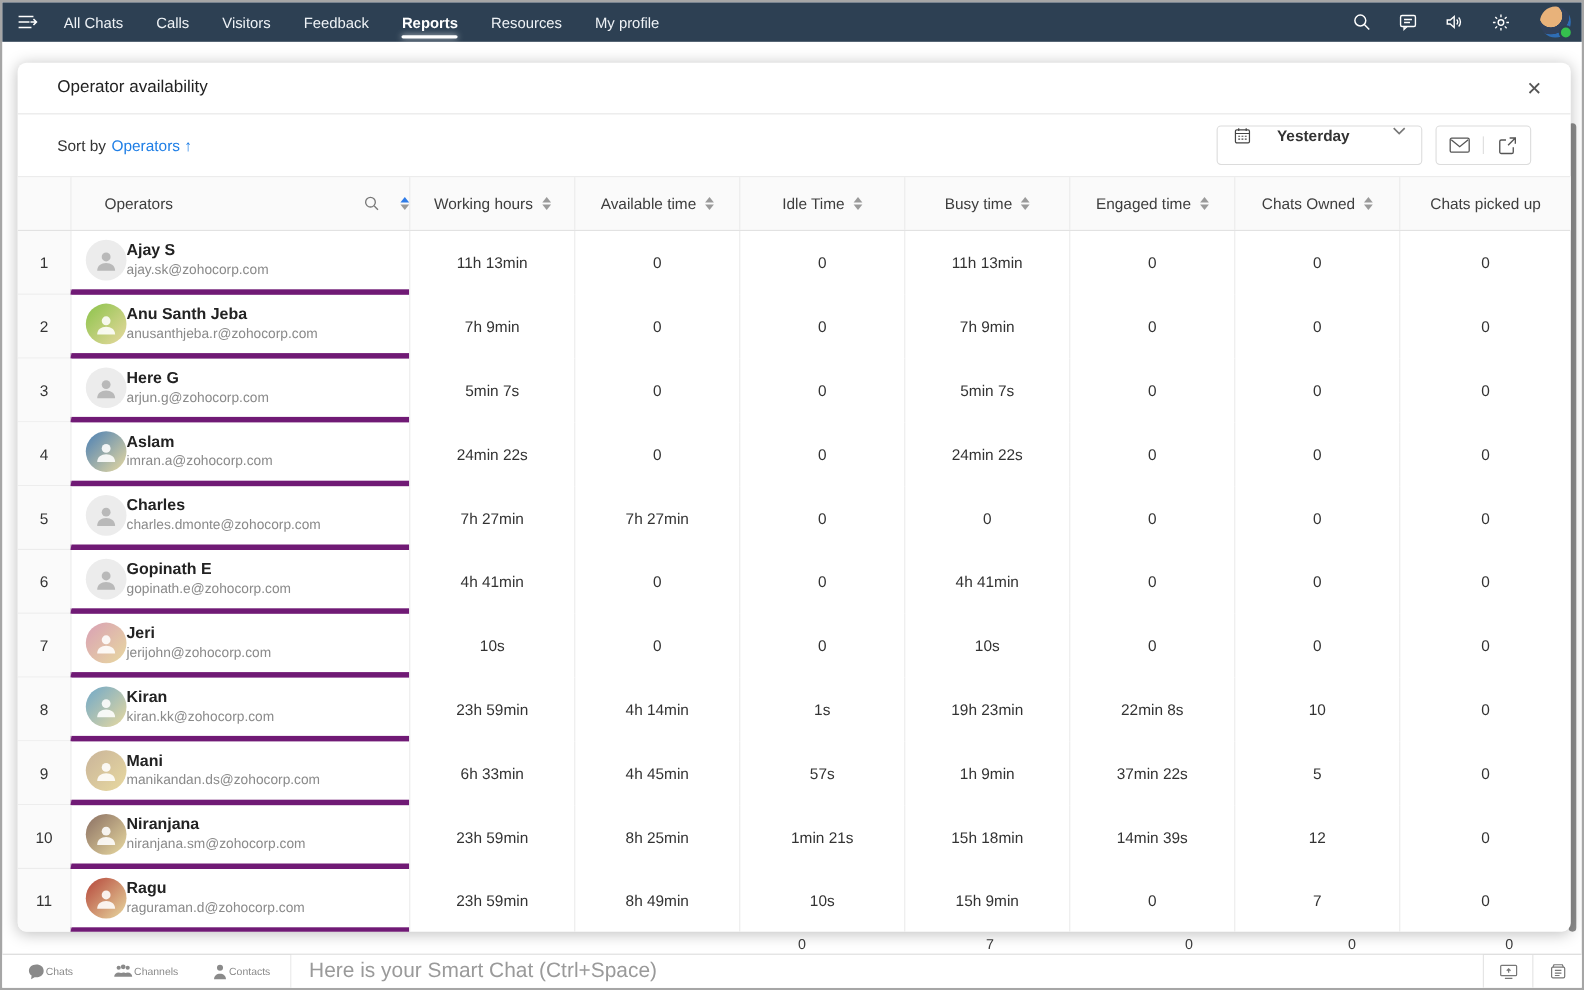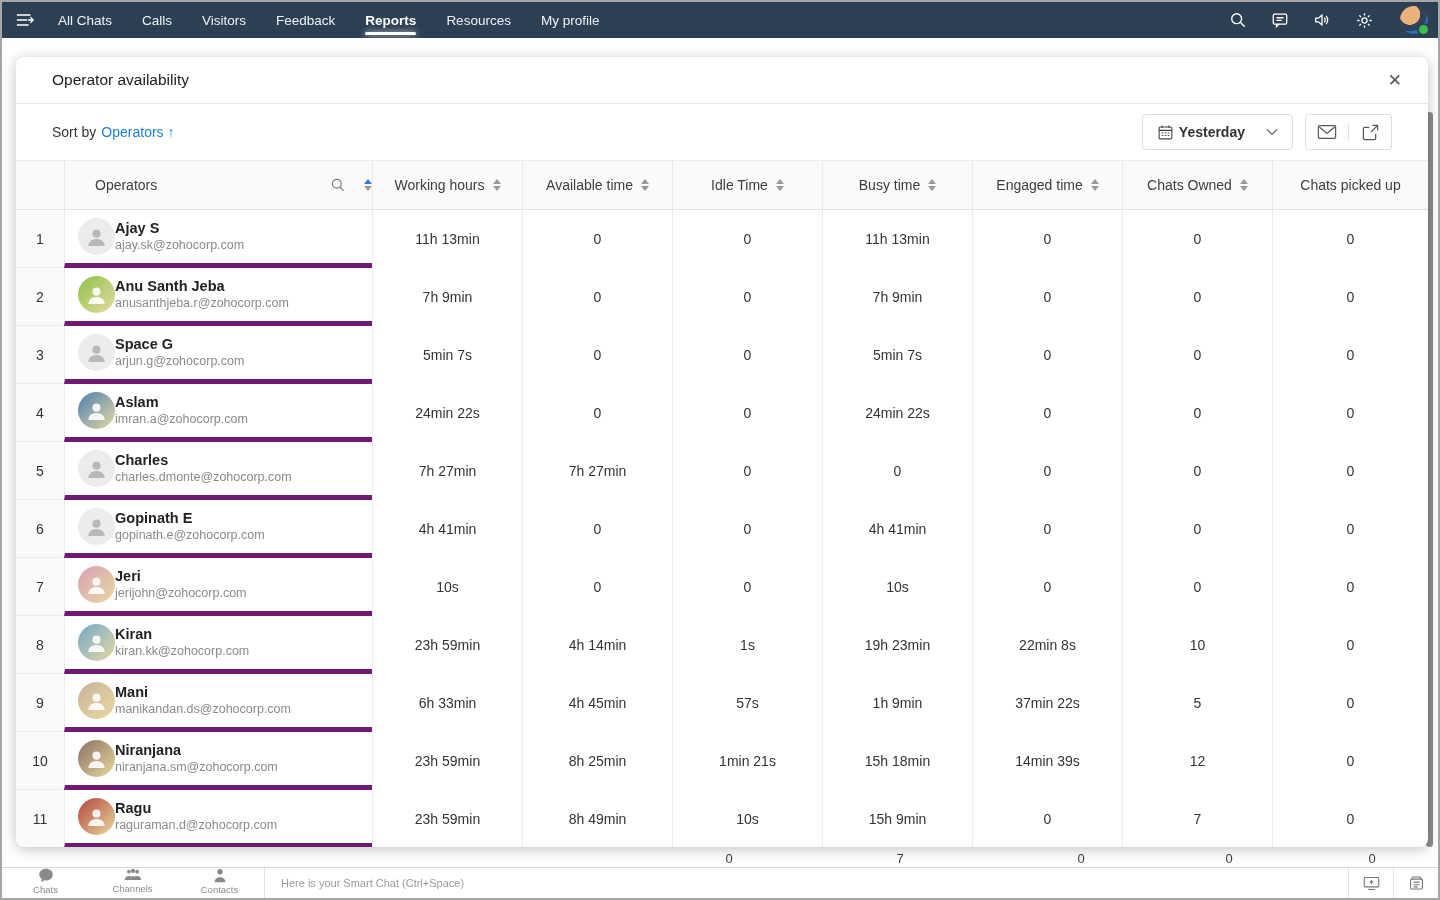--- a/index.html
+++ b/index.html
@@ -28,21 +28,21 @@
   .modal{position:absolute;left:14px;top:55px;width:1412px;height:790px;background:#fff;
     border-radius:8px;box-shadow:0 2px 14px rgba(0,0,0,.25);overflow:hidden;}
   .modal-header{height:46px;display:flex;align-items:center;border-bottom:1px solid #e6e6e6;padding:0 22px 0 36px;}
   .modal-title{font-size:15.5px;color:#222;}
   .close-btn{margin-left:auto;font-size:17px;color:#555;cursor:pointer;line-height:1;padding:4px;}
 
   .toolbar{height:56px;display:flex;align-items:center;padding:0 36px 0 36px;}
   .sortby{font-size:14px;color:#333;}
   .sort-link{color:#1e7ee6;cursor:pointer;margin-left:5px;}
   .tb-right{margin-left:auto;display:flex;align-items:center;gap:12px;}
-  .date-btn{display:flex;align-items:center;gap:5px;border:1px solid #dcdcdc;border-radius:4px;
+  .date-btn{display:flex;align-items:flex-start;gap:23px;border:1px solid #dcdcdc;border-radius:4px;
     height:34px;padding:0 14px;cursor:pointer;background:#fff;}
   .date-label{font-size:14px;font-weight:bold;color:#333;}
   .chev{margin-left:16px;display:flex;}
   .io-group{display:flex;align-items:center;border:1px solid #dcdcdc;border-radius:4px;height:34px;background:#fff;}
   .io-btn{width:42px;display:flex;justify-content:center;align-items:center;cursor:pointer;}
   .io-sep{width:1px;height:16px;background:#ddd;}
 
   
   .grid{display:grid;grid-template-columns:48px 308px 150px 150px 150px 150px 150px 150px 156px;}
   .thead{height:48px;background:#fafafa;border-top:1px solid #ececec;border-bottom:1px solid #e2e2e2;}
@@ -75,25 +75,25 @@
   .bg-val{position:absolute;top:4px;font-size:13px;transform:translateX(-50%);}
   .bg-line{position:absolute;left:8px;width:390px;height:1px;background:rgba(255,255,255,.35);}
 
   
   .v-scrollbar{position:absolute;right:5px;top:110px;width:7px;height:735px;background:#8d8d8d;border-radius:4px;}
 
   
   .smartbar{position:absolute;left:0;right:0;bottom:0;height:30px;background:#fff;
     border-top:1px solid #d8d8d8;display:flex;align-items:stretch;}
   .sb-tabs{display:flex;width:262px;flex:none;}
-  .sb-tab{width:87px;display:flex;flex-direction:column;align-items:center;
+  .sb-tab{width:87px;display:flex;flex-direction:row;align-items:center;justify-content:center;
     gap:1px;cursor:pointer;color:#8a8a8a;}
   .sb-tab-label{font-size:9.5px;color:#8a8a8a;}
   .sb-sep{width:1px;background:#e3e3e3;}
-  .sb-input{flex:1;border:none;outline:none;font-size:11px;color:#444;padding:0 16px;
+  .sb-input{flex:1;border:none;outline:none;font-size:19px;color:#444;padding:0 16px;
     font-family:"Liberation Sans","DejaVu Sans",sans-serif;}
   .sb-input::placeholder{color:#9a9a9a;}
   .sb-right{display:flex;align-items:stretch;flex:none;}
   .sb-iconbtn{width:44px;display:flex;align-items:center;justify-content:center;cursor:pointer;}
 </style>
 </head>
 <body>
 
 <div class="screen">
 
@@ -316,21 +316,21 @@
         <div class="grid row">
           <div class="cell cell-num">3</div>
           <div class="cell cell-op">
             <span class="op-avatar" style="background:#ececec">
               <svg width="23" height="23" viewBox="0 0 24 24">
                 <circle cx="12" cy="9" r="4.2" fill="#b9b9b9"></circle>
                 <path d="M3.5 22c0-4.8 3.8-7.4 8.5-7.4s8.5 2.6 8.5 7.4" fill="#b9b9b9"></path>
               </svg>
             </span>
             <span>
-              <div class="op-name">Space G</div>
+              <div class="op-name">Here G</div>
               <div class="op-email">arjun.g@zohocorp.com</div>
             </span>
           </div>
           <div class="cell">5min 7s</div>
           <div class="cell">0</div>
           <div class="cell">0</div>
           <div class="cell">5min 7s</div>
           <div class="cell">0</div>
           <div class="cell">0</div>
           <div class="cell">0</div>

